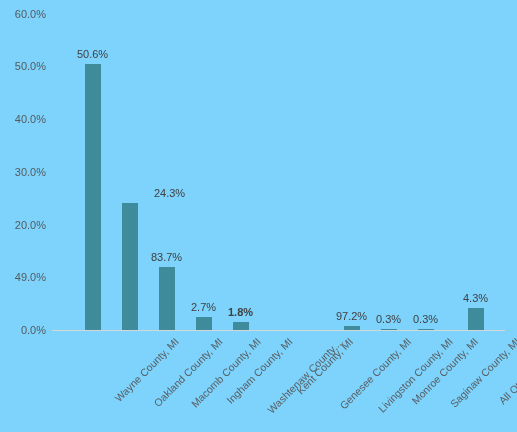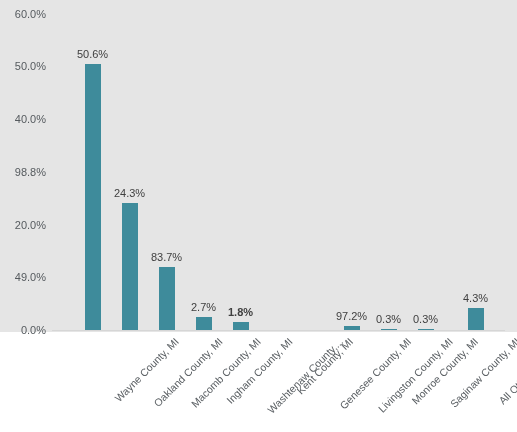--- a/index.html
+++ b/index.html
@@ -9,22 +9,22 @@
   }
   body {
     width: 517px;
     height: 432px;
     font-family: "Liberation Sans", sans-serif;
     overflow: hidden;
   }
   #chart-root {
     position: relative;
     width: 517px;
-    height: 332px;
-    background: #e5e5e5;
+    height: 432px;
+    background: #7dd3fc;
   }
 
   
   .y-tick {
     position: absolute;
     left: 0;
     width: 46px;
     text-align: right;
     font-size: 11px;
     color: #555a5e;
@@ -87,34 +87,34 @@
   }
 </style>
 </head>
 <body>
 
 <div id="chart-root">
 
   <div class="y-tick" style="top:9px">60.0%</div>
   <div class="y-tick" style="top:61px">50.0%</div>
   <div class="y-tick" style="top:114px">40.0%</div>
-  <div class="y-tick" style="top:167px">98.8%</div>
+  <div class="y-tick" style="top:167px">30.0%</div>
   <div class="y-tick" style="top:220px">20.0%</div>
   <div class="y-tick" style="top:272px">49.0%</div>
   <div class="y-tick" style="top:325px">0.0%</div>
 
   <div id="plot">
 
     <div class="bar-slot" style="left:22px">
       <div class="bar-label" style="bottom: 271.337px;">50.6%</div>
       <div class="bar" style="height: 267.337px;"></div>
     </div>
 
     <div class="bar-slot" style="left:59px">
-      <div class="bar-label" style="bottom: 132.385px;">24.3%</div>
+      <div class="bar-label" style="bottom: 132.385px; margin-left: 40px;">24.3%</div>
       <div class="bar" style="height: 128.385px;"></div>
     </div>
 
     <div class="bar-slot" style="left:96px">
       <div class="bar-label" style="bottom: 68.4567px;">83.7%</div>
       <div class="bar" style="height: 64.4567px;"></div>
     </div>
 
     <div class="bar-slot" style="left:133px">
       <div class="bar-label" style="bottom: 18.265px;">2.7%</div>

